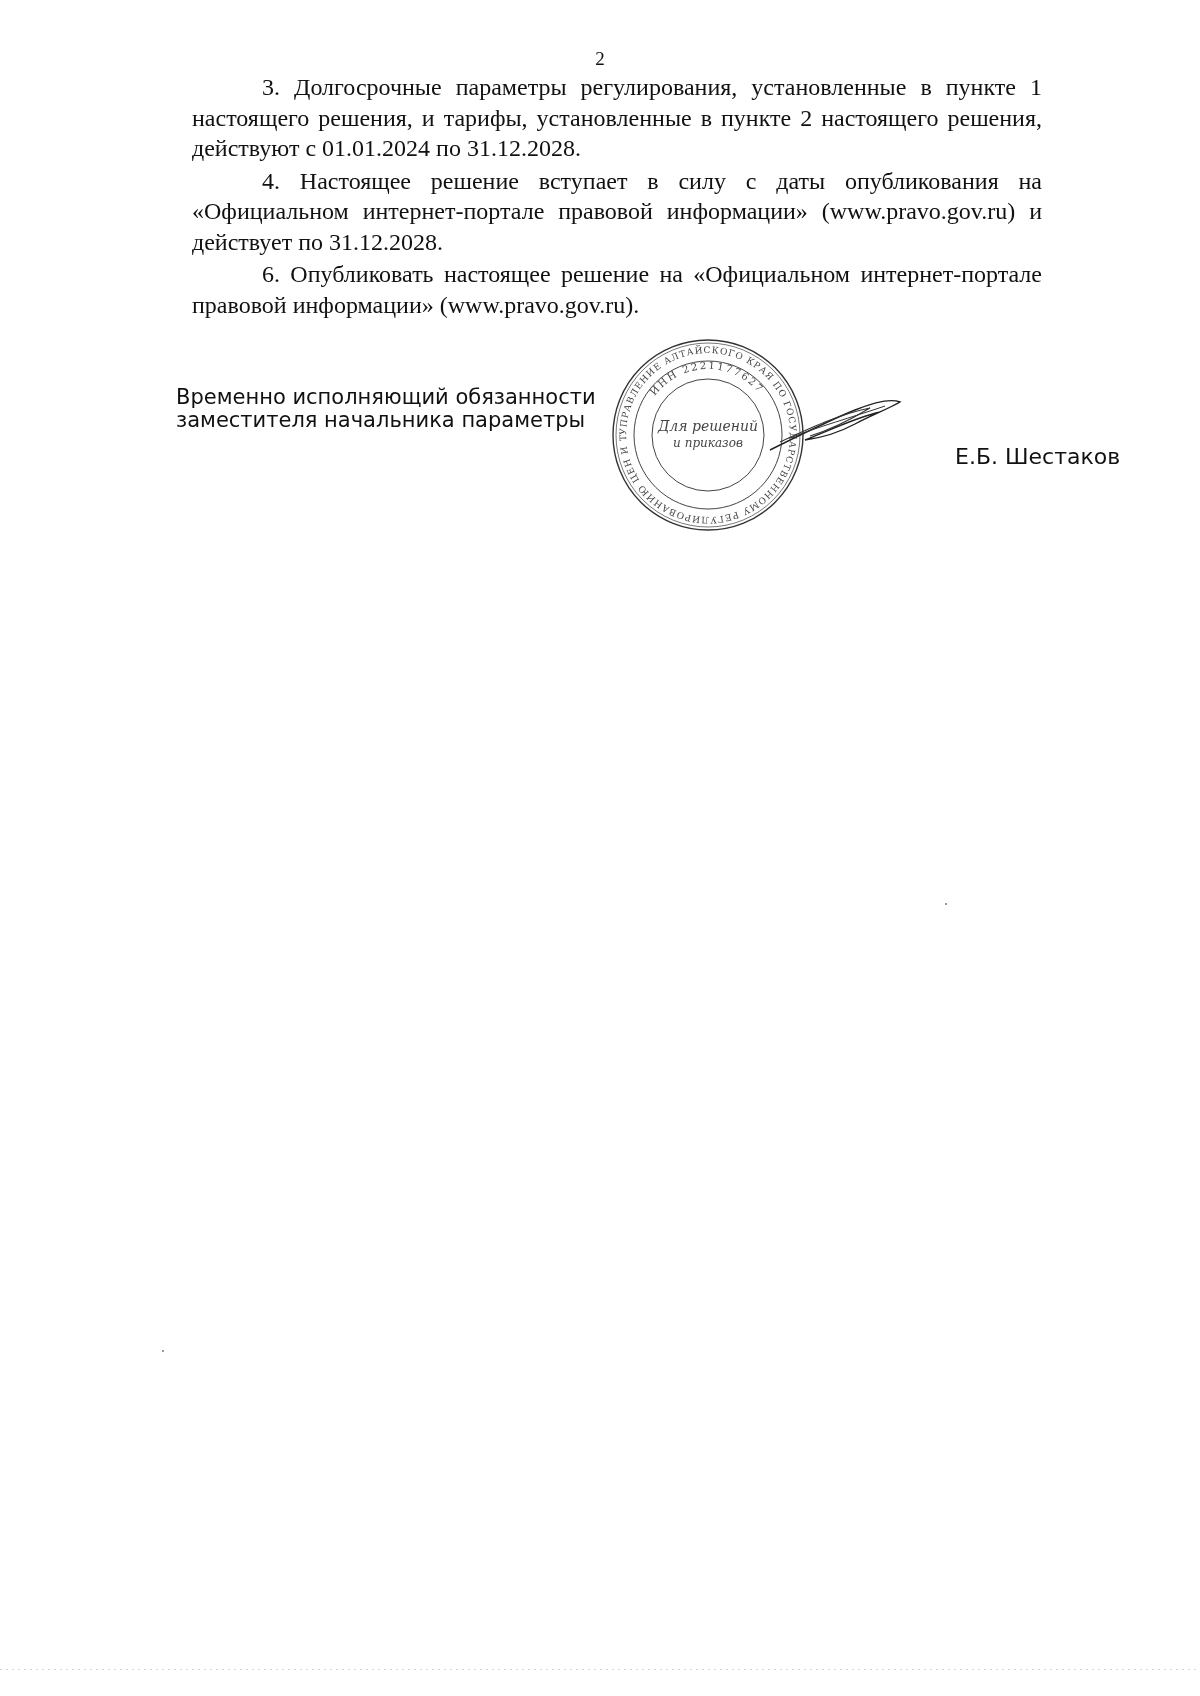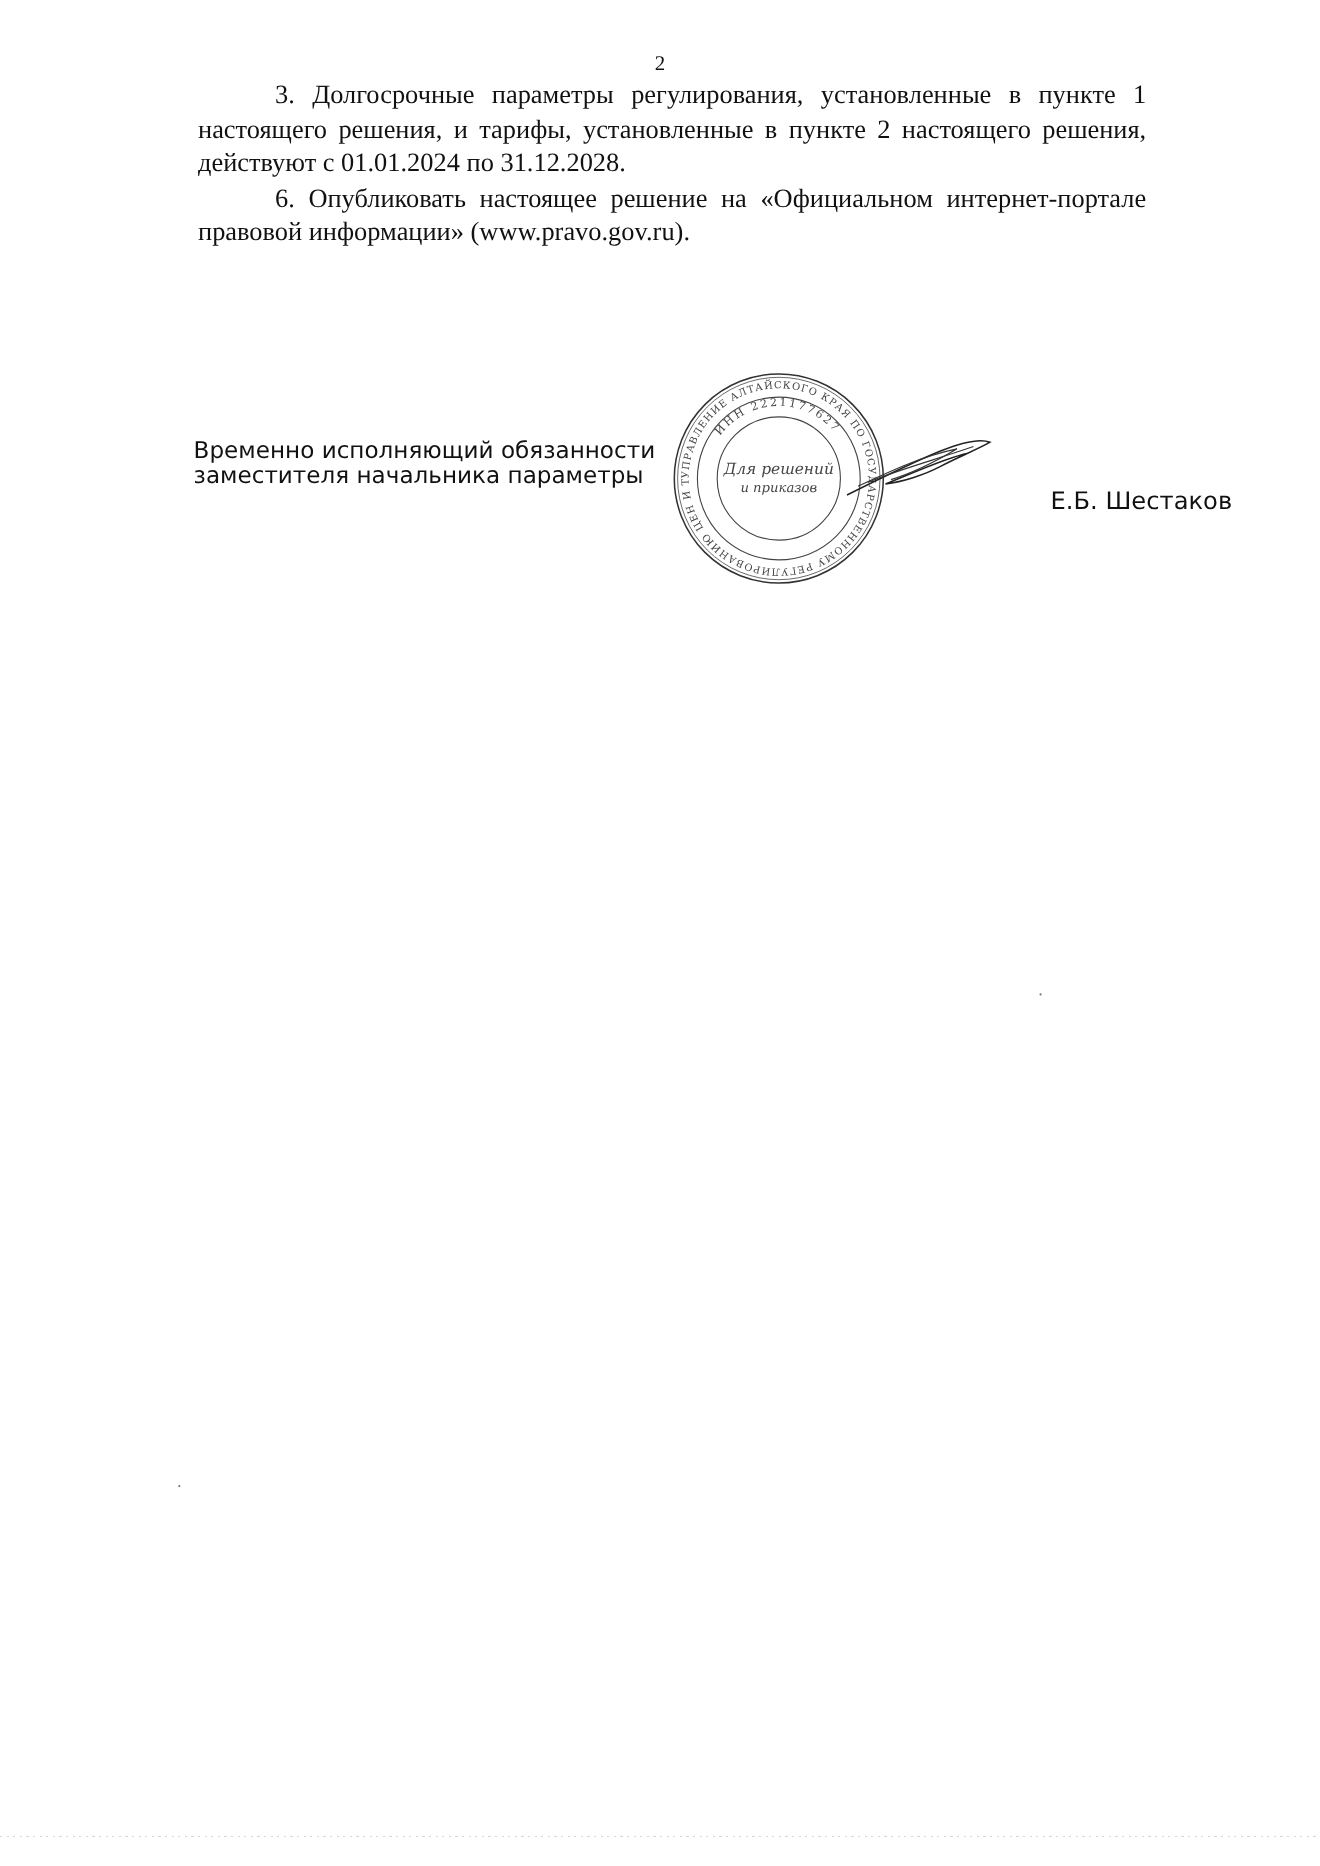--- a/index.html
+++ b/index.html
@@ -1,35 +1,36 @@
 <!DOCTYPE html>
 <html><head>
 <meta charset="utf-8">
 <style>
   html, body { margin: 0; padding: 0; background: #ffffff; }
   body { width: 1200px; height: 1696px; position: relative; overflow: hidden;
          font-family: "Liberation Serif", "DejaVu Serif", serif; color: #111; }
   .page-num { position: absolute; top: 48px; left: 0; width: 1200px; text-align: center; font-size: 19px; }
   .body-text { position: absolute; top: 72px; left: 176px; width: 866px; font-size: 24px; line-height: 30.5px; }
-  .para { margin: 0 0 2px 4px; text-align: justify; text-indent: 70px; }
-  .sig { position: absolute; top: 398px; left: 176px; font-family: "DejaVu Sans", sans-serif; font-size: 21px; line-height: 23px; }
+  .para { margin: 0 0 2px 16px; text-align: justify; text-indent: 70px; }
+  .sig { position: absolute; top: 386px; left: 176px; font-family: "DejaVu Sans", sans-serif; font-size: 21px; line-height: 23px; }
   .signer { position: absolute; top: 444px; left: 955px; font-family: "DejaVu Sans", sans-serif; font-size: 22px; }
   .stamp { position: absolute; top: 335px; left: 608px; width: 200px; height: 200px; }
   .signature { position: absolute; top: 380px; left: 760px; width: 150px; height: 80px; }
   .scan-noise { position: absolute; top: 1669px; left: 0; width: 1200px; height: 1px;
                 background: repeating-linear-gradient(90deg, #bbb 0 2px, transparent 2px 6px); opacity: .6; }
   .speck { position: absolute; width: 2px; height: 2px; background: #777; border-radius: 1px; }
 </style>
 </head>
 <body>
 
 <div class="page-num">2</div>
 
 <div class="body-text">
   <p class="para">3.  Долгосрочные параметры регулирования, установленные в пункте 1 настоящего решения, и тарифы, установленные в пункте 2 настоящего решения, действуют с 01.01.2024 по 31.12.2028.</p>
+  <p class="para">4. Настоящее решение вступает в силу с даты опубликования на «Официальном интернет-портале правовой информации» (www.pravo.gov.ru) и действует по 31.12.2028.</p>
   <p class="para">6. Опубликовать настоящее решение на «Официальном интернет-портале правовой информации» (www.pravo.gov.ru).</p>
 </div>
 
 <div class="sig">
   <div>Временно исполняющий обязанности</div>
   <div>заместителя начальника параметры</div>
 </div>
 
 <div class="stamp">
   <svg width="200" height="200" viewBox="0 0 200 200">

